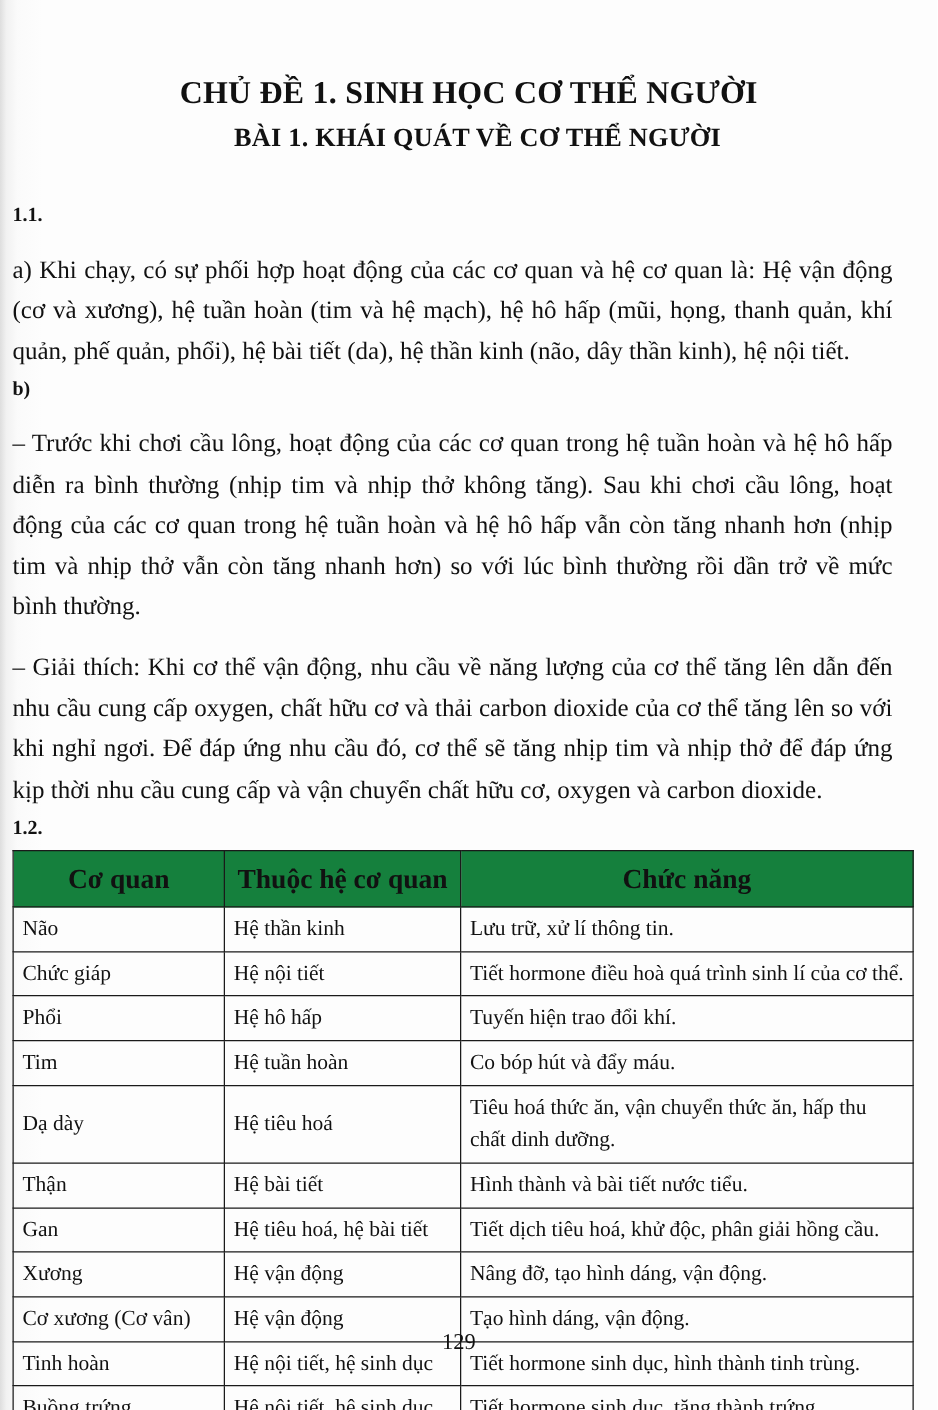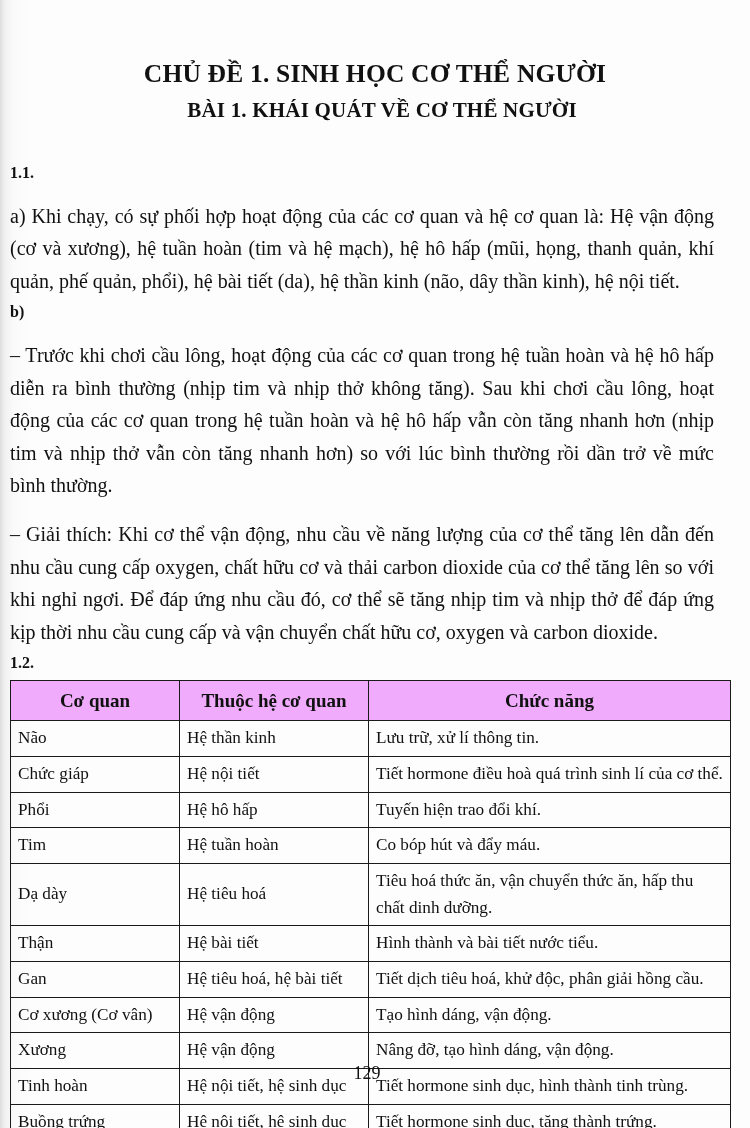--- a/index.html
+++ b/index.html
@@ -91,24 +91,24 @@
     font-size: 17.2px;
   }
   table.organ-table th,
   table.organ-table td {
     border: 1.4px solid #1a1a1a;
     padding: 4px 7px;
     vertical-align: middle;
     line-height: 1.55;
   }
   table.organ-table thead th {
-    background: #f0abfc;
+    background: #15803d;
     text-align: center;
     font-weight: bold;
-    font-size: 19px;
+    font-size: 22px;
     padding: 5px 6px;
   }
   table.organ-table td.c1 { width: 156px; }
   table.organ-table td.c2 { width: 176px; }
   table.organ-table td.c3 { width: 349px; }
   th.h1 { width: 156px; }
   th.h2 { width: 176px; }
   th.h3 { width: 349px; }
 
   
@@ -186,30 +186,30 @@
             <td class="c1">Thận</td>
             <td class="c2">Hệ bài tiết</td>
             <td class="c3">Hình thành và bài tiết nước tiểu.</td>
           </tr>
           <tr>
             <td class="c1">Gan</td>
             <td class="c2">Hệ tiêu hoá, hệ bài tiết</td>
             <td class="c3">Tiết dịch tiêu hoá, khử độc, phân giải hồng cầu.</td>
           </tr>
           <tr>
+            <td class="c1">Xương</td>
+            <td class="c2">Hệ vận động</td>
+            <td class="c3">Nâng đỡ, tạo hình dáng, vận động.</td>
+          </tr>
+          <tr>
             <td class="c1">Cơ xương (Cơ vân)</td>
             <td class="c2">Hệ vận động</td>
             <td class="c3">Tạo hình dáng, vận động.</td>
           </tr>
           <tr>
-            <td class="c1">Xương</td>
-            <td class="c2">Hệ vận động</td>
-            <td class="c3">Nâng đỡ, tạo hình dáng, vận động.</td>
-          </tr>
-          <tr>
             <td class="c1">Tinh hoàn</td>
             <td class="c2">Hệ nội tiết, hệ sinh dục</td>
             <td class="c3">Tiết hormone sinh dục, hình thành tinh trùng.</td>
           </tr>
           <tr>
             <td class="c1">Buồng trứng</td>
             <td class="c2">Hệ nội tiết, hệ sinh dục</td>
             <td class="c3">Tiết hormone sinh dục, tăng thành trứng.</td>
           </tr>
         </tbody>

